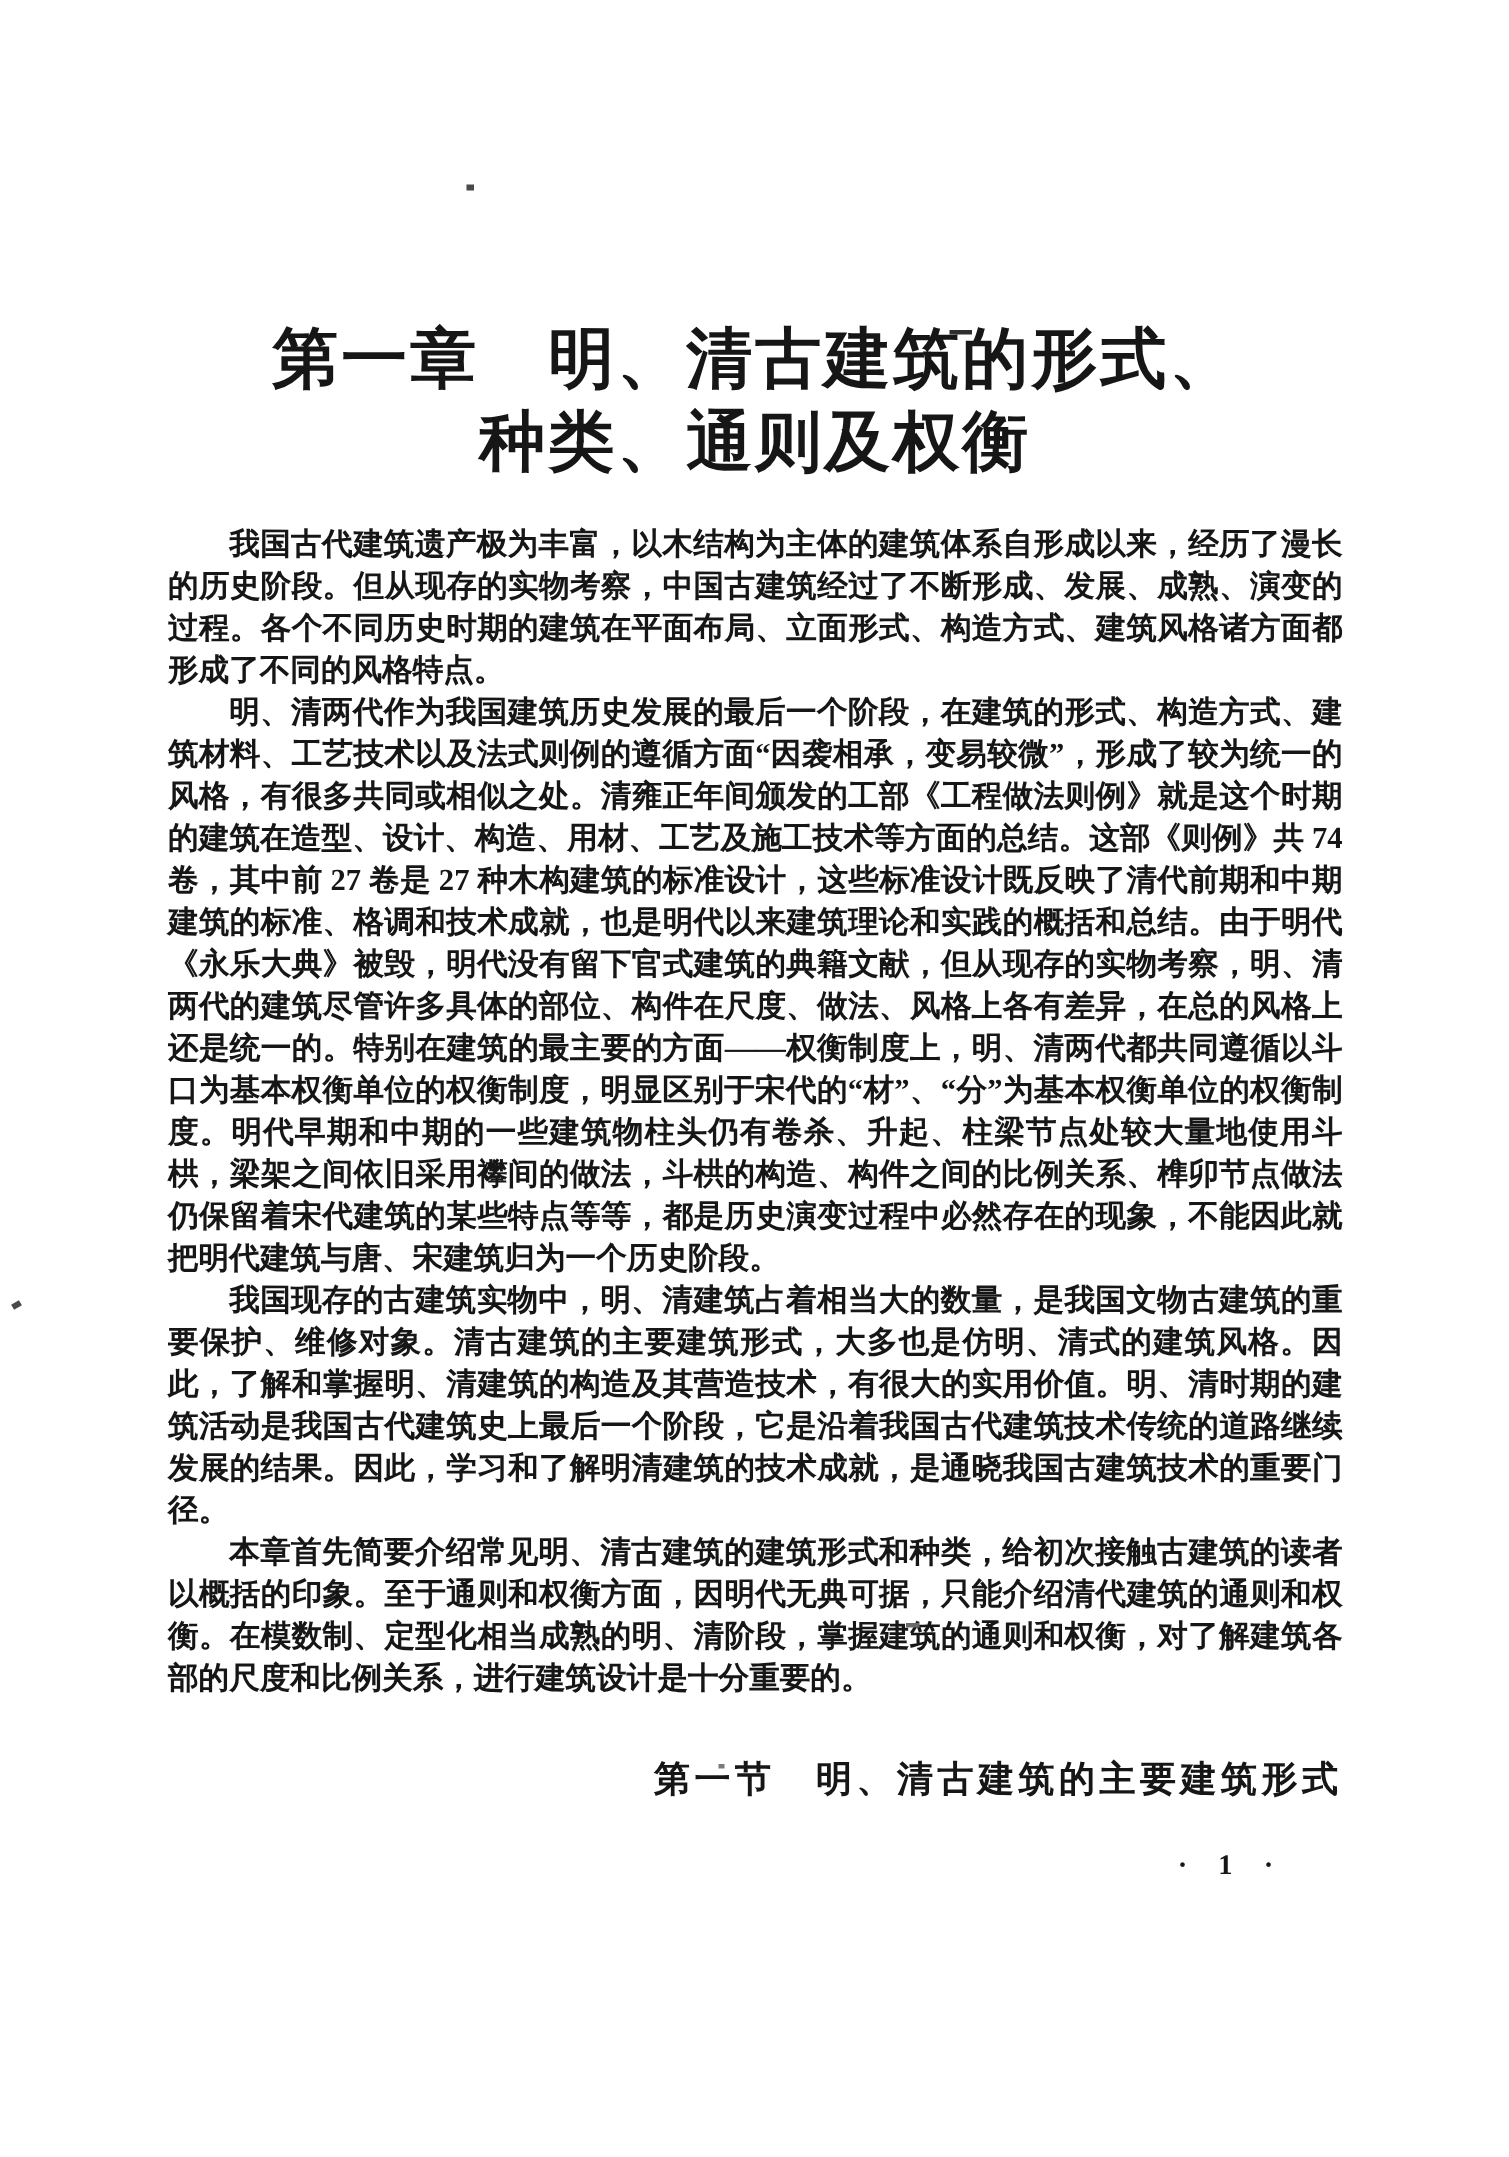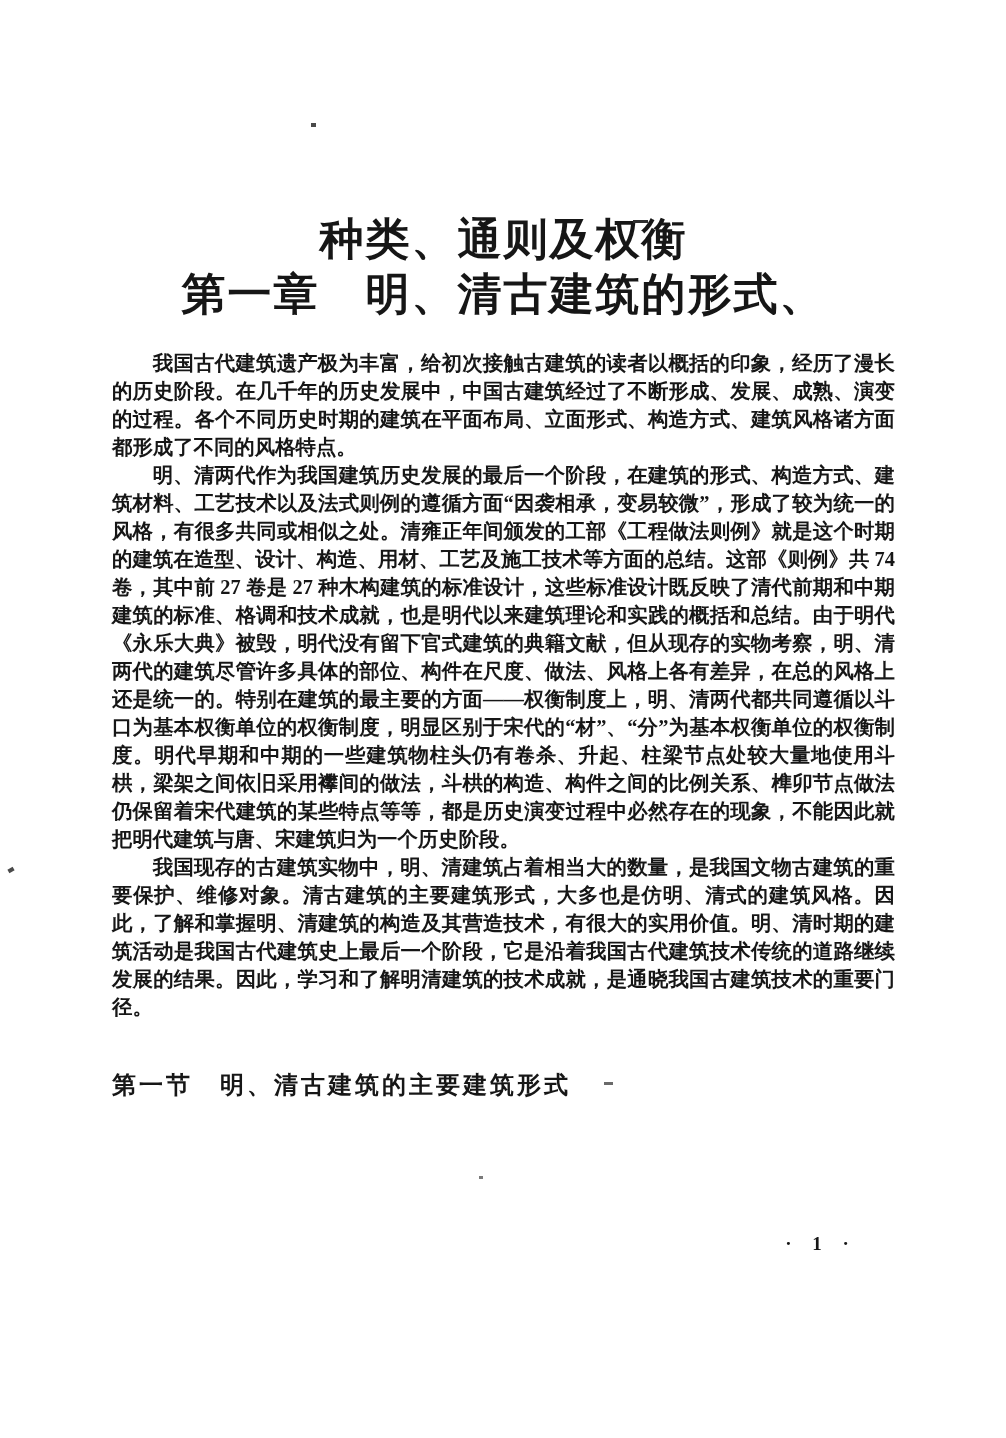--- a/index.html
+++ b/index.html
@@ -42,22 +42,22 @@
   }
   .body-column p {
     margin: 0;
     text-indent: 2em;
     text-align: justify;
   }
   .fill-last {
     text-align-last: justify;
   }
   .section-heading {
-    margin: 47px 0 36px 0;
-    text-align: left;
+    margin: 37px 0 36px 0;
+    text-align: right;
     font-size: 24px;
     line-height: 34px;
     font-weight: bold;
     letter-spacing: 3px;
   }
   .page-number {
     position: absolute;
     top: 1234px;
     left: 762px;
     width: 110px;
@@ -74,28 +74,29 @@
   .speck-3 { top: 868px; left: 8px;  width: 6px; height: 4px; transform: rotate(-30deg); }
   .speck-4 { top: 1082px; left: 604px; width: 9px; height: 3px; background: #6a6a6a; }
   .speck-5 { top: 1176px; left: 479px; width: 4px; height: 3px; background: #7a7a7a; }
 </style>
 </head>
 <body>
 
 <div class="page">
 
   <h1 class="chapter-title">
+    <span style="display:block">第一章　明、清古建筑的形式、</span>
     <span style="display:block">种类、通则及权衡</span>
-    <span style="display:block">第一章　明、清古建筑的形式、</span>
   </h1>
 
   <div class="body-column">
-    <p>我国古代建筑遗产极为丰富，给初次接触古建筑的读者以概括的印象，经历了漫长的历史阶段。在几千年的历史发展中，中国古建筑经过了不断形成、发展、成熟、演变的过程。各个不同历史时期的建筑在平面布局、立面形式、构造方式、建筑风格诸方面都形成了不同的风格特点。</p>
+    <p>我国古代建筑遗产极为丰富，以木结构为主体的建筑体系自形成以来，经历了漫长的历史阶段。但从现存的实物考察，中国古建筑经过了不断形成、发展、成熟、演变的过程。各个不同历史时期的建筑在平面布局、立面形式、构造方式、建筑风格诸方面都形成了不同的风格特点。</p>
     <p>明、清两代作为我国建筑历史发展的最后一个阶段，在建筑的形式、构造方式、建筑材料、工艺技术以及法式则例的遵循方面“因袭相承，变易较微”，形成了较为统一的风格，有很多共同或相似之处。清雍正年间颁发的工部《工程做法则例》就是这个时期的建筑在造型、设计、构造、用材、工艺及施工技术等方面的总结。这部《则例》共 74 卷，其中前 27 卷是 27 种木构建筑的标准设计，这些标准设计既反映了清代前期和中期建筑的标准、格调和技术成就，也是明代以来建筑理论和实践的概括和总结。由于明代《永乐大典》被毁，明代没有留下官式建筑的典籍文献，但从现存的实物考察，明、清两代的建筑尽管许多具体的部位、构件在尺度、做法、风格上各有差异，在总的风格上还是统一的。特别在建筑的最主要的方面——权衡制度上，明、清两代都共同遵循以斗口为基本权衡单位的权衡制度，明显区别于宋代的“材”、“分”为基本权衡单位的权衡制度。明代早期和中期的一些建筑物柱头仍有卷杀、升起、柱梁节点处较大量地使用斗栱，梁架之间依旧采用襻间的做法，斗栱的构造、构件之间的比例关系、榫卯节点做法仍保留着宋代建筑的某些特点等等，都是历史演变过程中必然存在的现象，不能因此就把明代建筑与唐、宋建筑归为一个历史阶段。</p>
     <p>我国现存的古建筑实物中，明、清建筑占着相当大的数量，是我国文物古建筑的重要保护、维修对象。清古建筑的主要建筑形式，大多也是仿明、清式的建筑风格。因此，了解和掌握明、清建筑的构造及其营造技术，有很大的实用价值。明、清时期的建筑活动是我国古代建筑史上最后一个阶段，它是沿着我国古代建筑技术传统的道路继续发展的结果。因此，学习和了解明清建筑的技术成就，是通晓我国古建筑技术的重要门径。</p>
+    <p>本章首先简要介绍常见明、清古建筑的建筑形式和种类，给初次接触古建筑的读者以概括的印象。至于通则和权衡方面，因明代无典可据，只能介绍清代建筑的通则和权衡。在模数制、定型化相当成熟的明、清阶段，掌握建筑的通则和权衡，对了解建筑各部的尺度和比例关系，进行建筑设计是十分重要的。</p>
 
     <h2 class="section-heading">第一节　明、清古建筑的主要建筑形式</h2>
 
   </div>
 
   <div class="page-number">· 1 ·</div>
 
   <div class="speck speck-1"></div>
   <div class="speck speck-2"></div>
   <div class="speck speck-3"></div>

